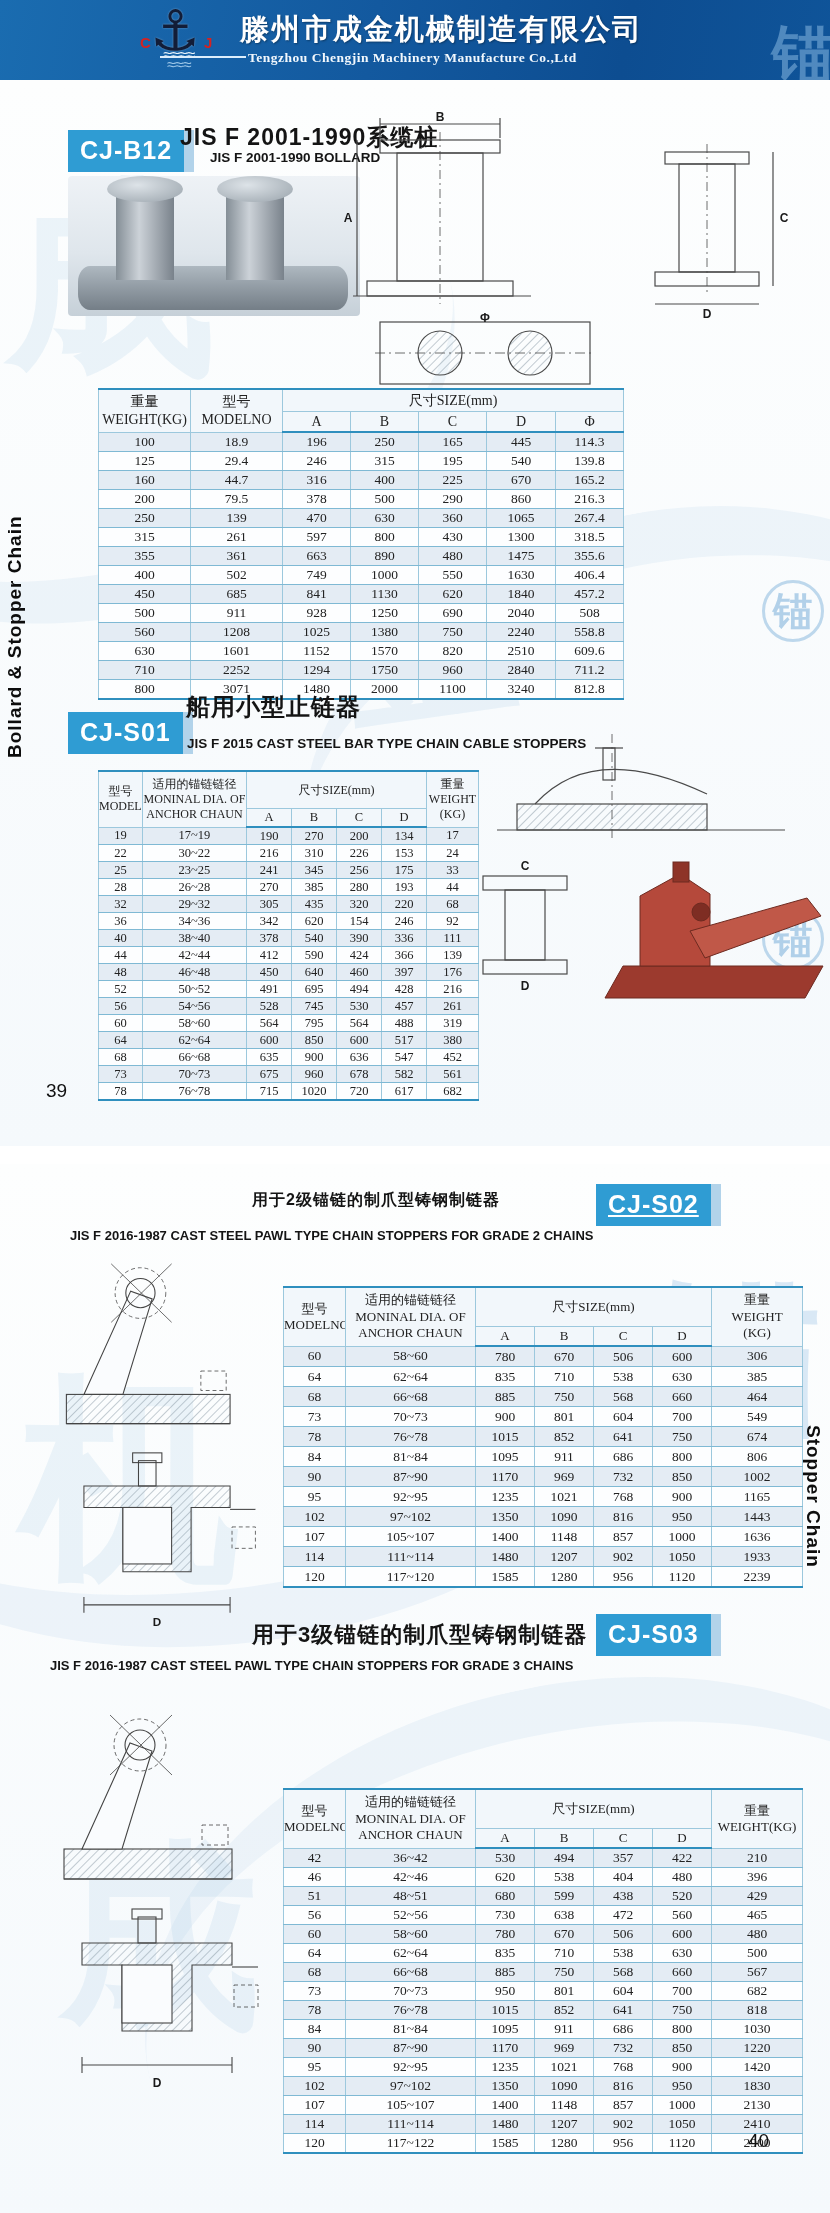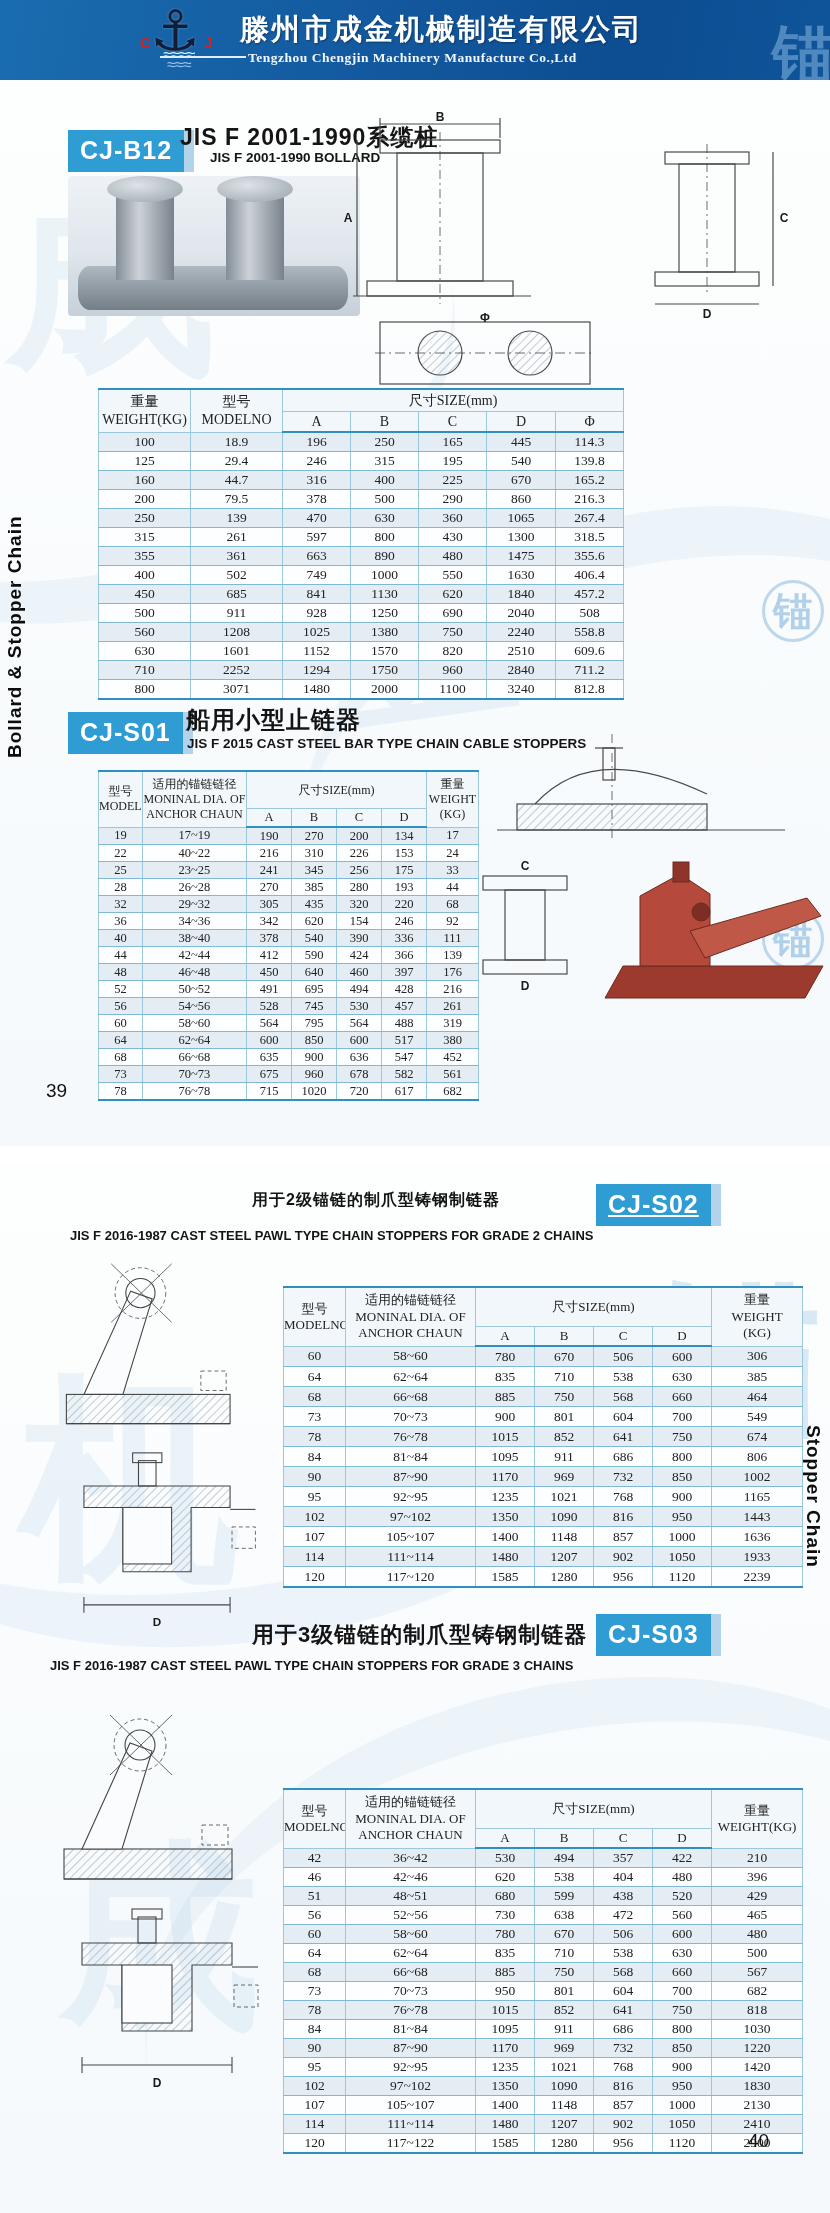--- a/index.html
+++ b/index.html
@@ -339,21 +339,21 @@
             <td>1480</td>
             <td>2000</td>
             <td>1100</td>
             <td>3240</td>
             <td>812.8</td>
           </tr>
         </tbody>
     </table>
 
     <div class="badge" style="left:68px;top:632px;">CJ-S01</div>
-    <div class="sec-cn" style="left:186px;top:624px;font-size:24px;">船用小型止链器</div>
+    <div class="sec-cn" style="left:186px;top:611px;font-size:24px;">船用小型止链器</div>
     <div class="sec-en" style="left:187px;top:656px;">JIS F 2015 CAST STEEL BAR TYPE CHAIN CABLE STOPPERS</div>
 
     <table class="dtable t-s01" style="left:98px;top:690px;width:380px;">
       <colgroup>
           <col style="width:44px">
           <col style="width:104px">
           <col style="width:45px">
           <col style="width:45px">
           <col style="width:45px">
           <col style="width:45px">
@@ -389,21 +389,21 @@
             <td>19</td>
             <td>17~19</td>
             <td>190</td>
             <td>270</td>
             <td>200</td>
             <td>134</td>
             <td>17</td>
           </tr>
           <tr>
             <td>22</td>
-            <td>40~22</td>
+            <td>30~22</td>
             <td>216</td>
             <td>310</td>
             <td>226</td>
             <td>153</td>
             <td>24</td>
           </tr>
           <tr>
             <td>25</td>
             <td>23~25</td>
             <td>241</td>

